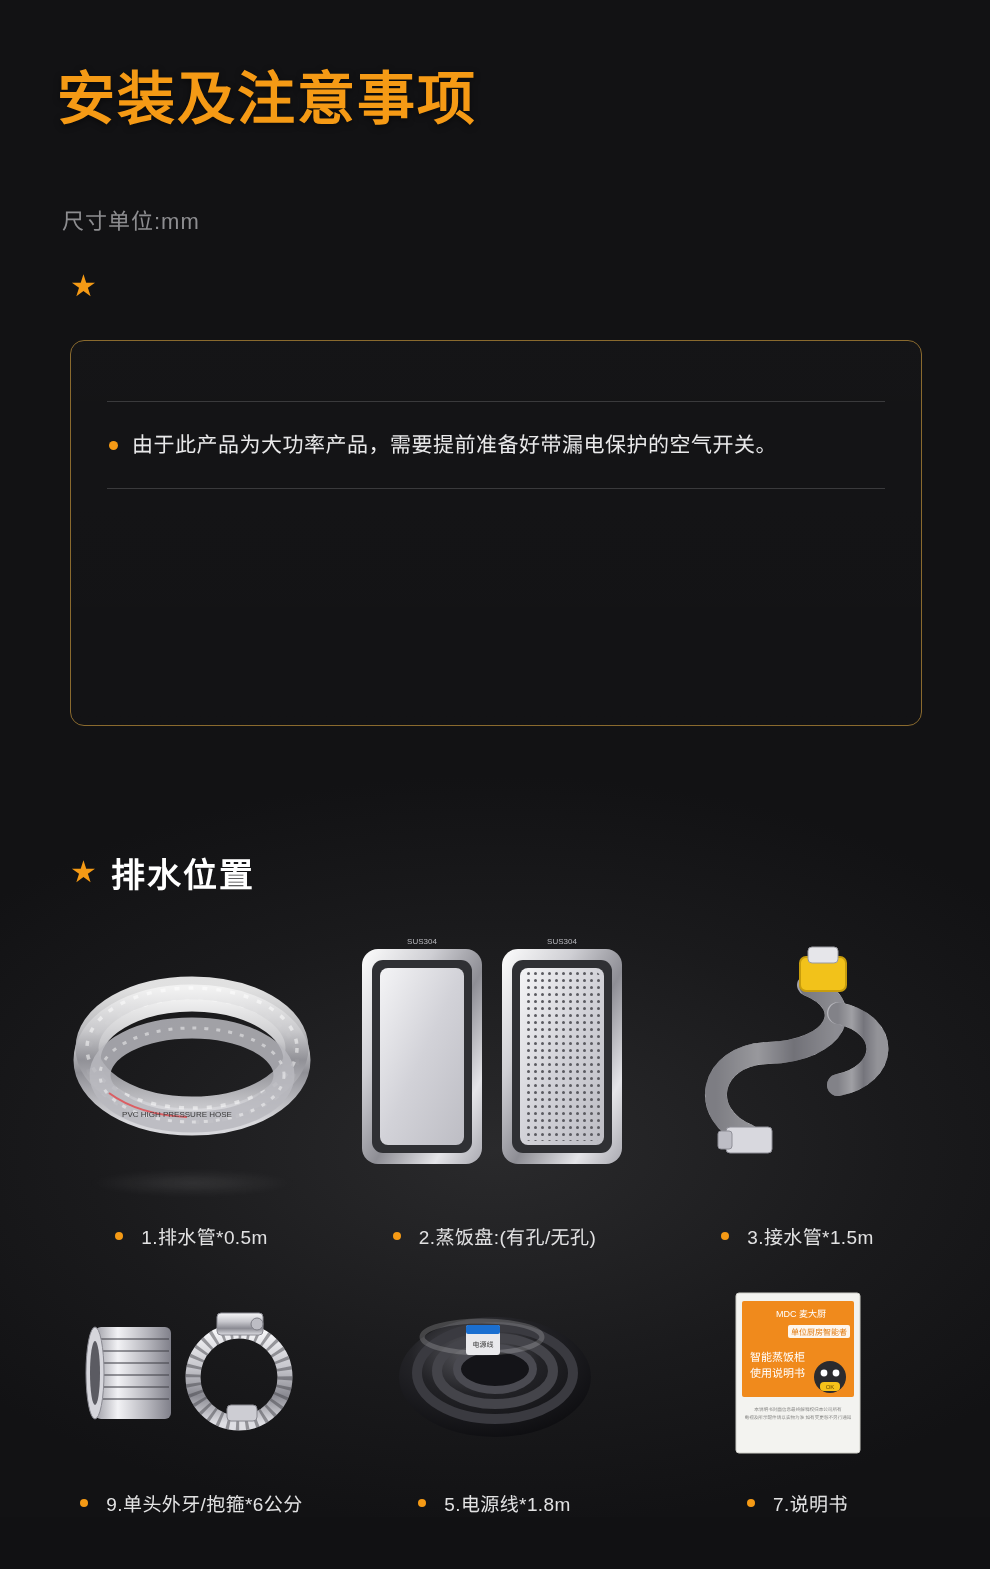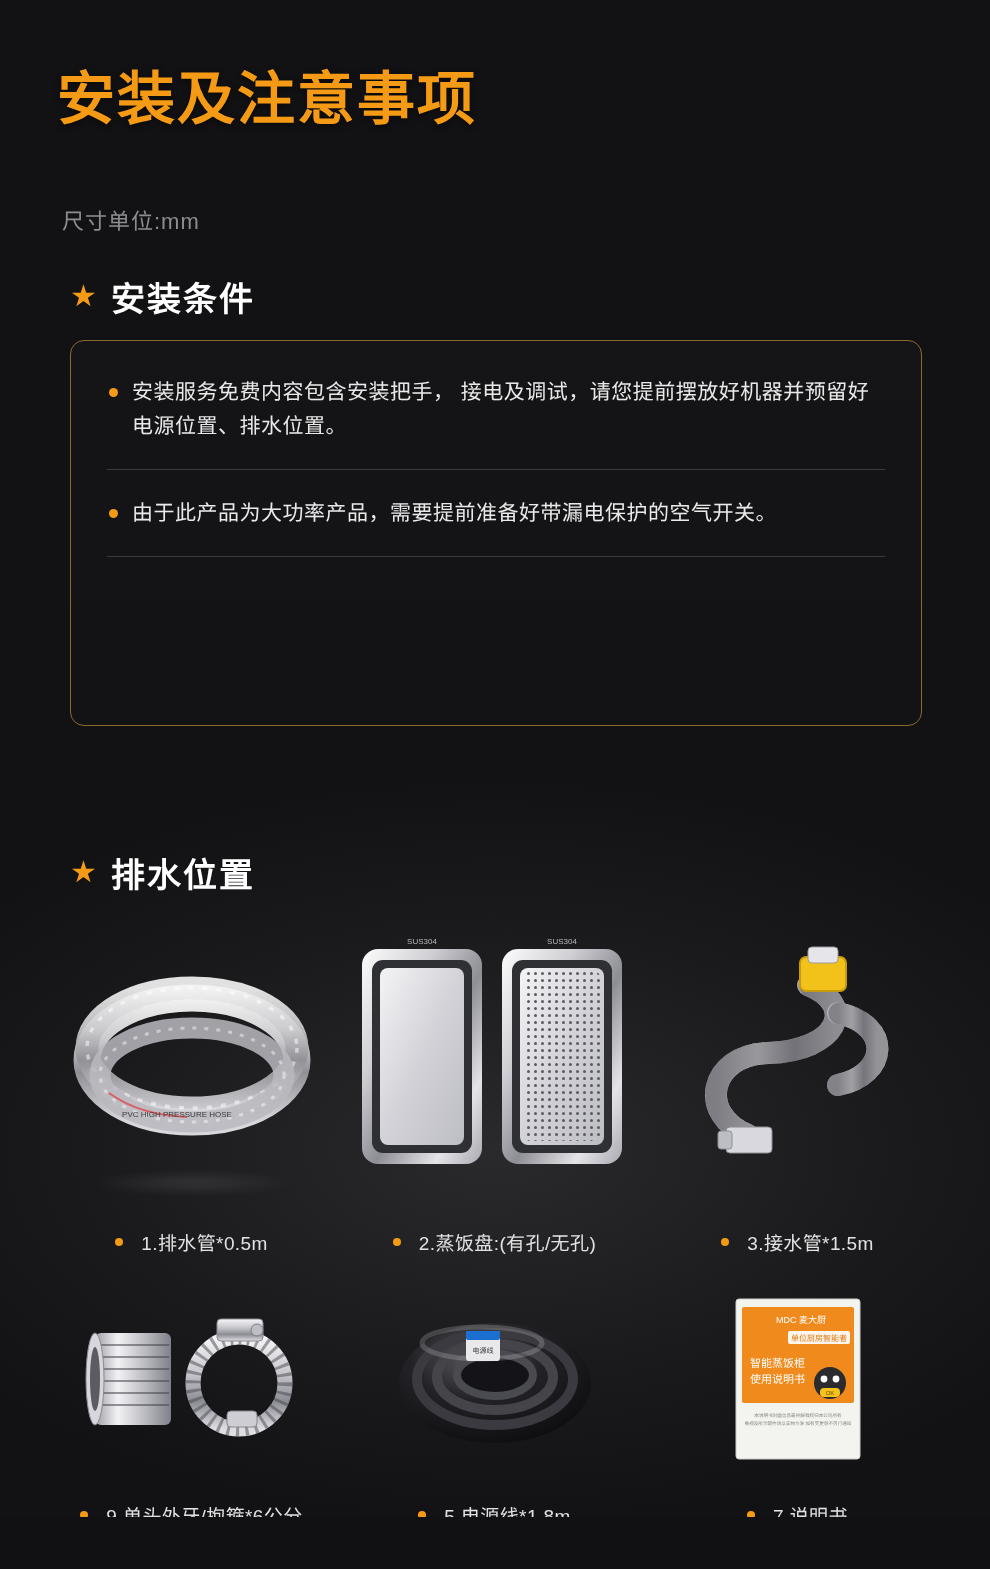--- a/index.html
+++ b/index.html
@@ -127,21 +127,21 @@
     justify-content: center;
   }
   .part-img.short { height: 210px; }
   .part-caption {
     display: flex;
     align-items: center;
     gap: 18px;
     font-size: 19px;
     color: #e2e2e3;
     letter-spacing: 0.4px;
-    margin-top: 18px;
+    margin-top: 12px;
     white-space: nowrap;
   }
   .cap-dot {
     width: 8px;
     height: 8px;
     border-radius: 50%;
     background: #f59a15;
     flex: 0 0 8px;
   }
 
@@ -159,28 +159,23 @@
 </head>
 <body>
 
 <div class="page">
 
   <div class="title">安装及注意事项</div>
   <div class="subtitle">尺寸单位:mm</div>
 
   <div class="section-head" id="sec-install">
     <span class="star">★</span>
-    <span class="label">安装条件</span>
   </div>
 
   <div class="card">
-    <div class="bullet-row">
-      <span class="bullet-dot"></span>
-      <span class="bullet-text">安装服务免费内容包含安装把手， 接电及调试，请您提前摆放好机器并预留好电源位置、排水位置。</span>
-    </div>
     <div class="divider"></div>
     <div class="bullet-row">
       <span class="bullet-dot"></span>
       <span class="bullet-text">由于此产品为大功率产品，需要提前准备好带漏电保护的空气开关。</span>
     </div>
     <div class="divider"></div>
   </div>
 
   <div class="section-head" id="sec-parts">
     <span class="star">★</span>

